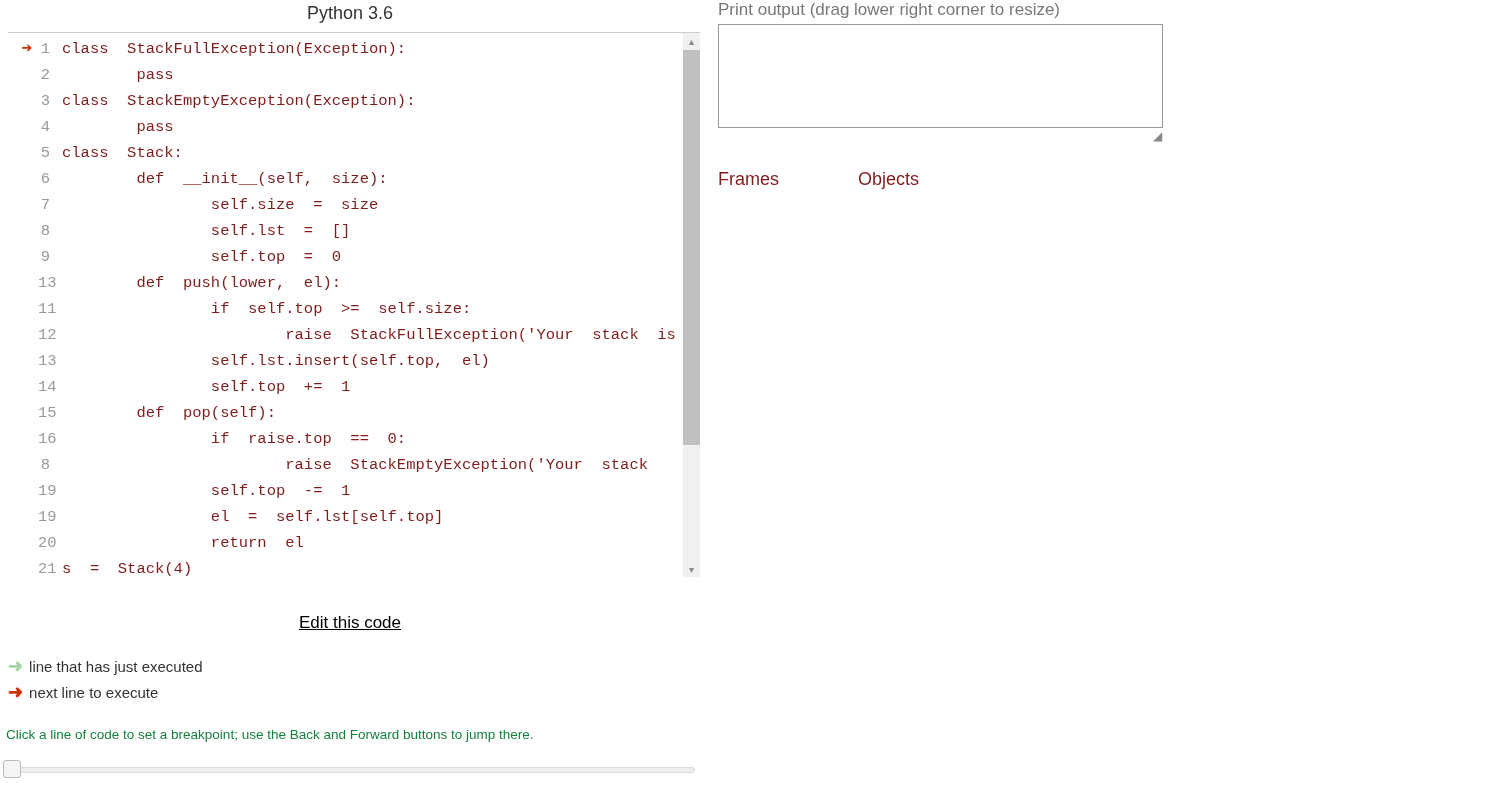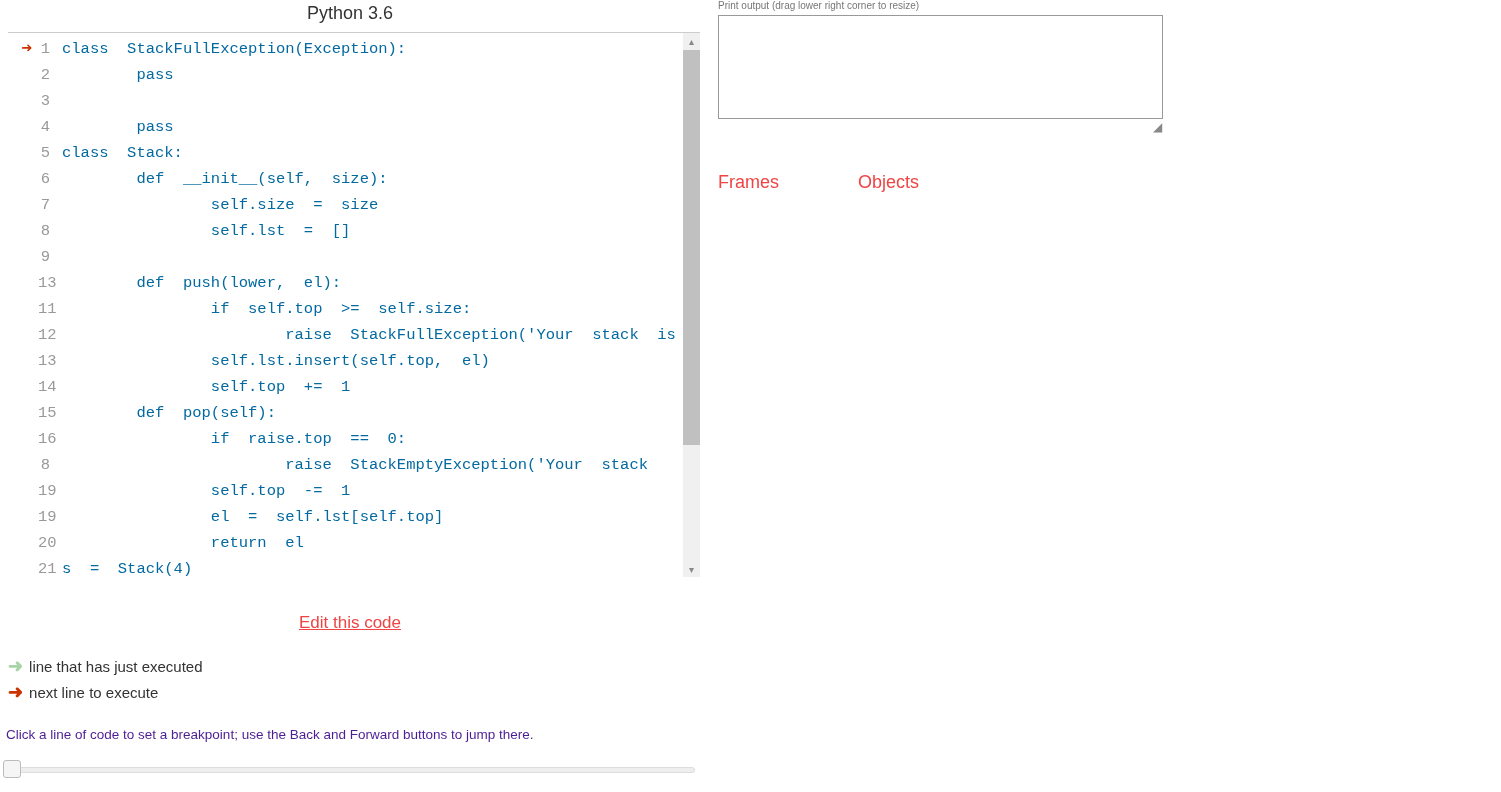--- a/index.html
+++ b/index.html
@@ -66,21 +66,21 @@
       font-weight: bold;
     }
     .line-num {
       width: 24px;
       min-width: 24px;
       text-align: right;
       color: #999;
       padding-right: 12px;
     }
     .code-text {
-      color: #0369a1;
+      color: #7f1d1d;
       white-space: pre;
     }
     .vscroll {
       position: absolute;
       right: 0;
       top: 0;
       width: 17px;
       height: 545px;
       background: #f0f0f0;
     }
@@ -110,21 +110,21 @@
       font-size: 10px;
     }
     .vscroll-arrow.up { top: 0; }
     .vscroll-arrow.down { bottom: 0; }
     .edit-link {
       text-align: center;
       margin-top: 36px;
       font-size: 17px;
     }
     .edit-link a {
-      color: #ef4444;
+      color: #000000;
     }
     .legend {
       margin-top: 22px;
       margin-left: 8px;
       font-size: 15px;
     }
     .legend-row {
       display: flex;
       align-items: center;
       margin-bottom: 4px;
@@ -137,21 +137,21 @@
     }
     .legend-arrow-red {
       color: #cc3300;
       font-size: 18px;
       margin-right: 6px;
       font-weight: bold;
     }
     .hint-text {
       margin-top: 24px;
       margin-left: 6px;
-      color: #4c1d95;
+      color: #15803d;
       font-size: 13.5px;
     }
     .slider-container {
       margin-top: 18px;
       margin-left: 3px;
       width: 692px;
       height: 18px;
       position: relative;
     }
     .slider-track {
@@ -169,42 +169,42 @@
       top: 0;
       left: 0;
       width: 18px;
       height: 18px;
       background: #f5f5f5;
       border: 1px solid #bbb;
       border-radius: 3px;
     }
     .output-label {
       color: #777;
-      font-size: 10px;
+      font-size: 17px;
       margin-bottom: 4px;
     }
     .output-box {
       width: 445px;
       height: 104px;
       border: 1px solid #999;
       resize: none;
       font-family: monospace;
       padding: 4px;
     }
     .resize-icon {
       color: #888;
       font-size: 12px;
       margin-left: 435px;
       margin-top: -2px;
     }
     .frames-objects {
       display: flex;
-      margin-top: 38px;
-      font-size: 18px;
-      color: #ef4444;
+      margin-top: 26px;
+      font-size: 18px;
+      color: #7f1d1d;
     }
     .frames-label { width: 140px; }
   </style>
 </head>
 <body>
 
 <div class="container">
   <div class="left-panel">
     <div class="lang-title">Python 3.6</div>
 
@@ -219,20 +219,21 @@
               <div class="code-text">class  StackFullException(Exception):</div>
             </div>
             <div class="code-line">
               <div class="arrow-col"></div>
               <div class="line-num">2</div>
               <div class="code-text">        pass</div>
             </div>
             <div class="code-line">
               <div class="arrow-col"></div>
               <div class="line-num">3</div>
+              <div class="code-text">class  StackEmptyException(Exception):</div>
             </div>
             <div class="code-line">
               <div class="arrow-col"></div>
               <div class="line-num">4</div>
               <div class="code-text">        pass</div>
             </div>
             <div class="code-line">
               <div class="arrow-col"></div>
               <div class="line-num">5</div>
               <div class="code-text">class  Stack:</div>
@@ -248,20 +249,21 @@
               <div class="code-text">                self.size  =  size</div>
             </div>
             <div class="code-line">
               <div class="arrow-col"></div>
               <div class="line-num">8</div>
               <div class="code-text">                self.lst  =  []</div>
             </div>
             <div class="code-line">
               <div class="arrow-col"></div>
               <div class="line-num">9</div>
+              <div class="code-text">                self.top  =  0</div>
             </div>
             <div class="code-line">
               <div class="arrow-col"></div>
               <div class="line-num">13</div>
               <div class="code-text">        def  push(lower,  el):</div>
             </div>
             <div class="code-line">
               <div class="arrow-col"></div>
               <div class="line-num">11</div>
               <div class="code-text">                if  self.top  &gt;=  self.size:</div>

